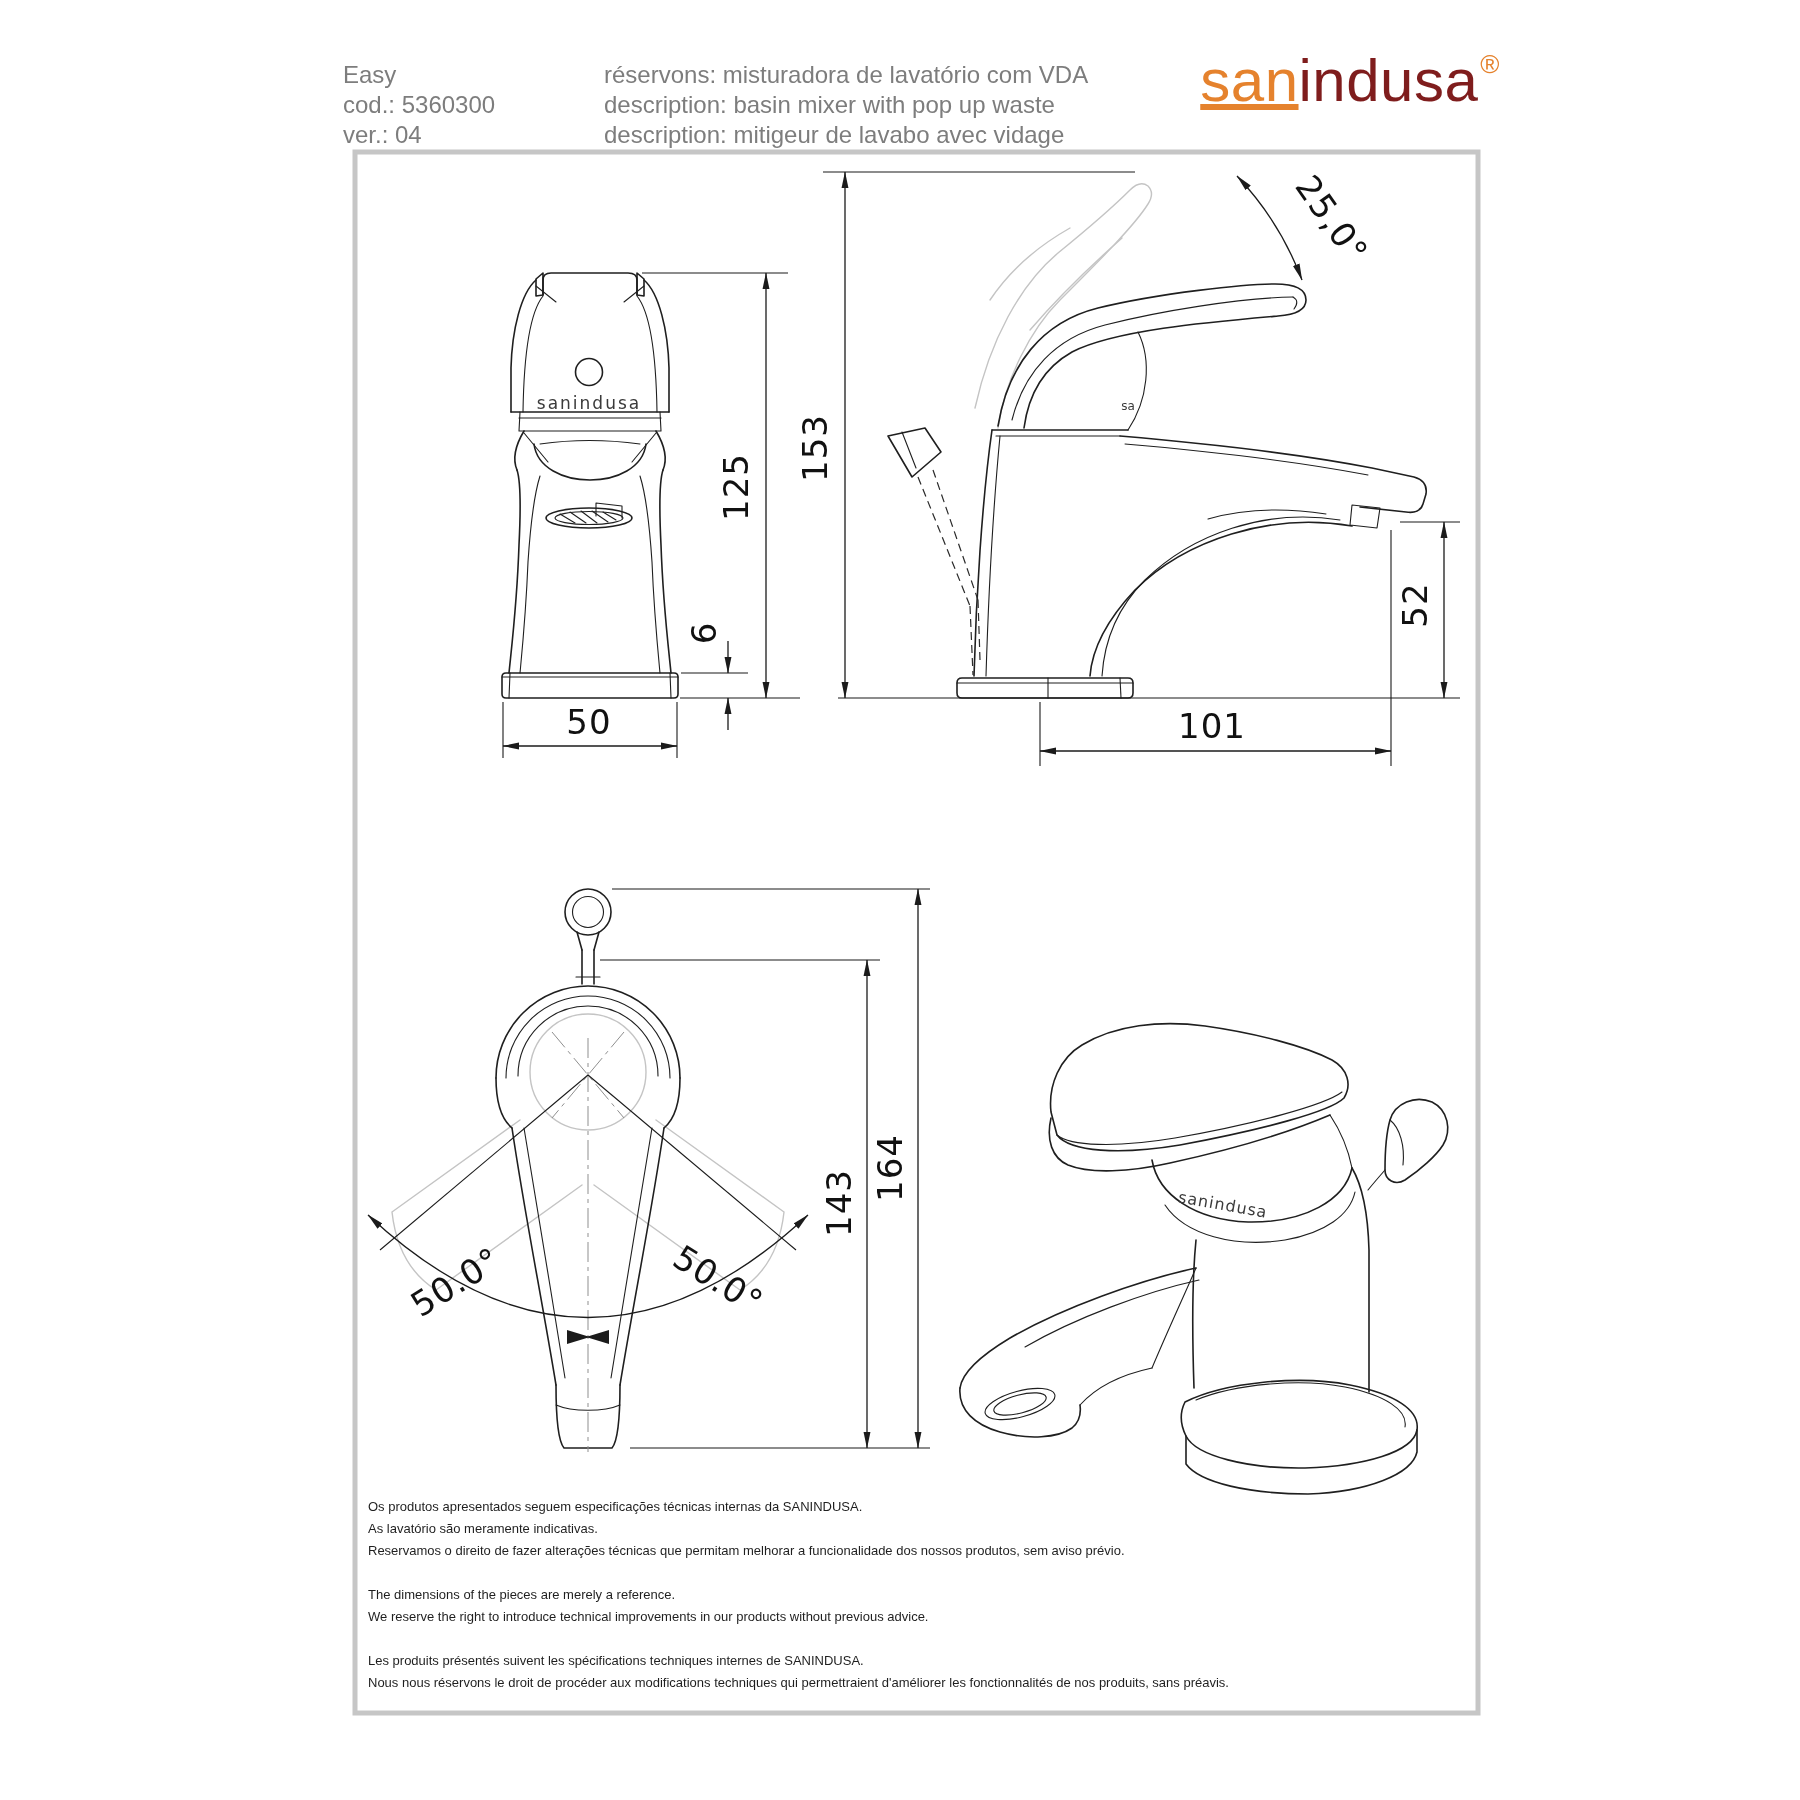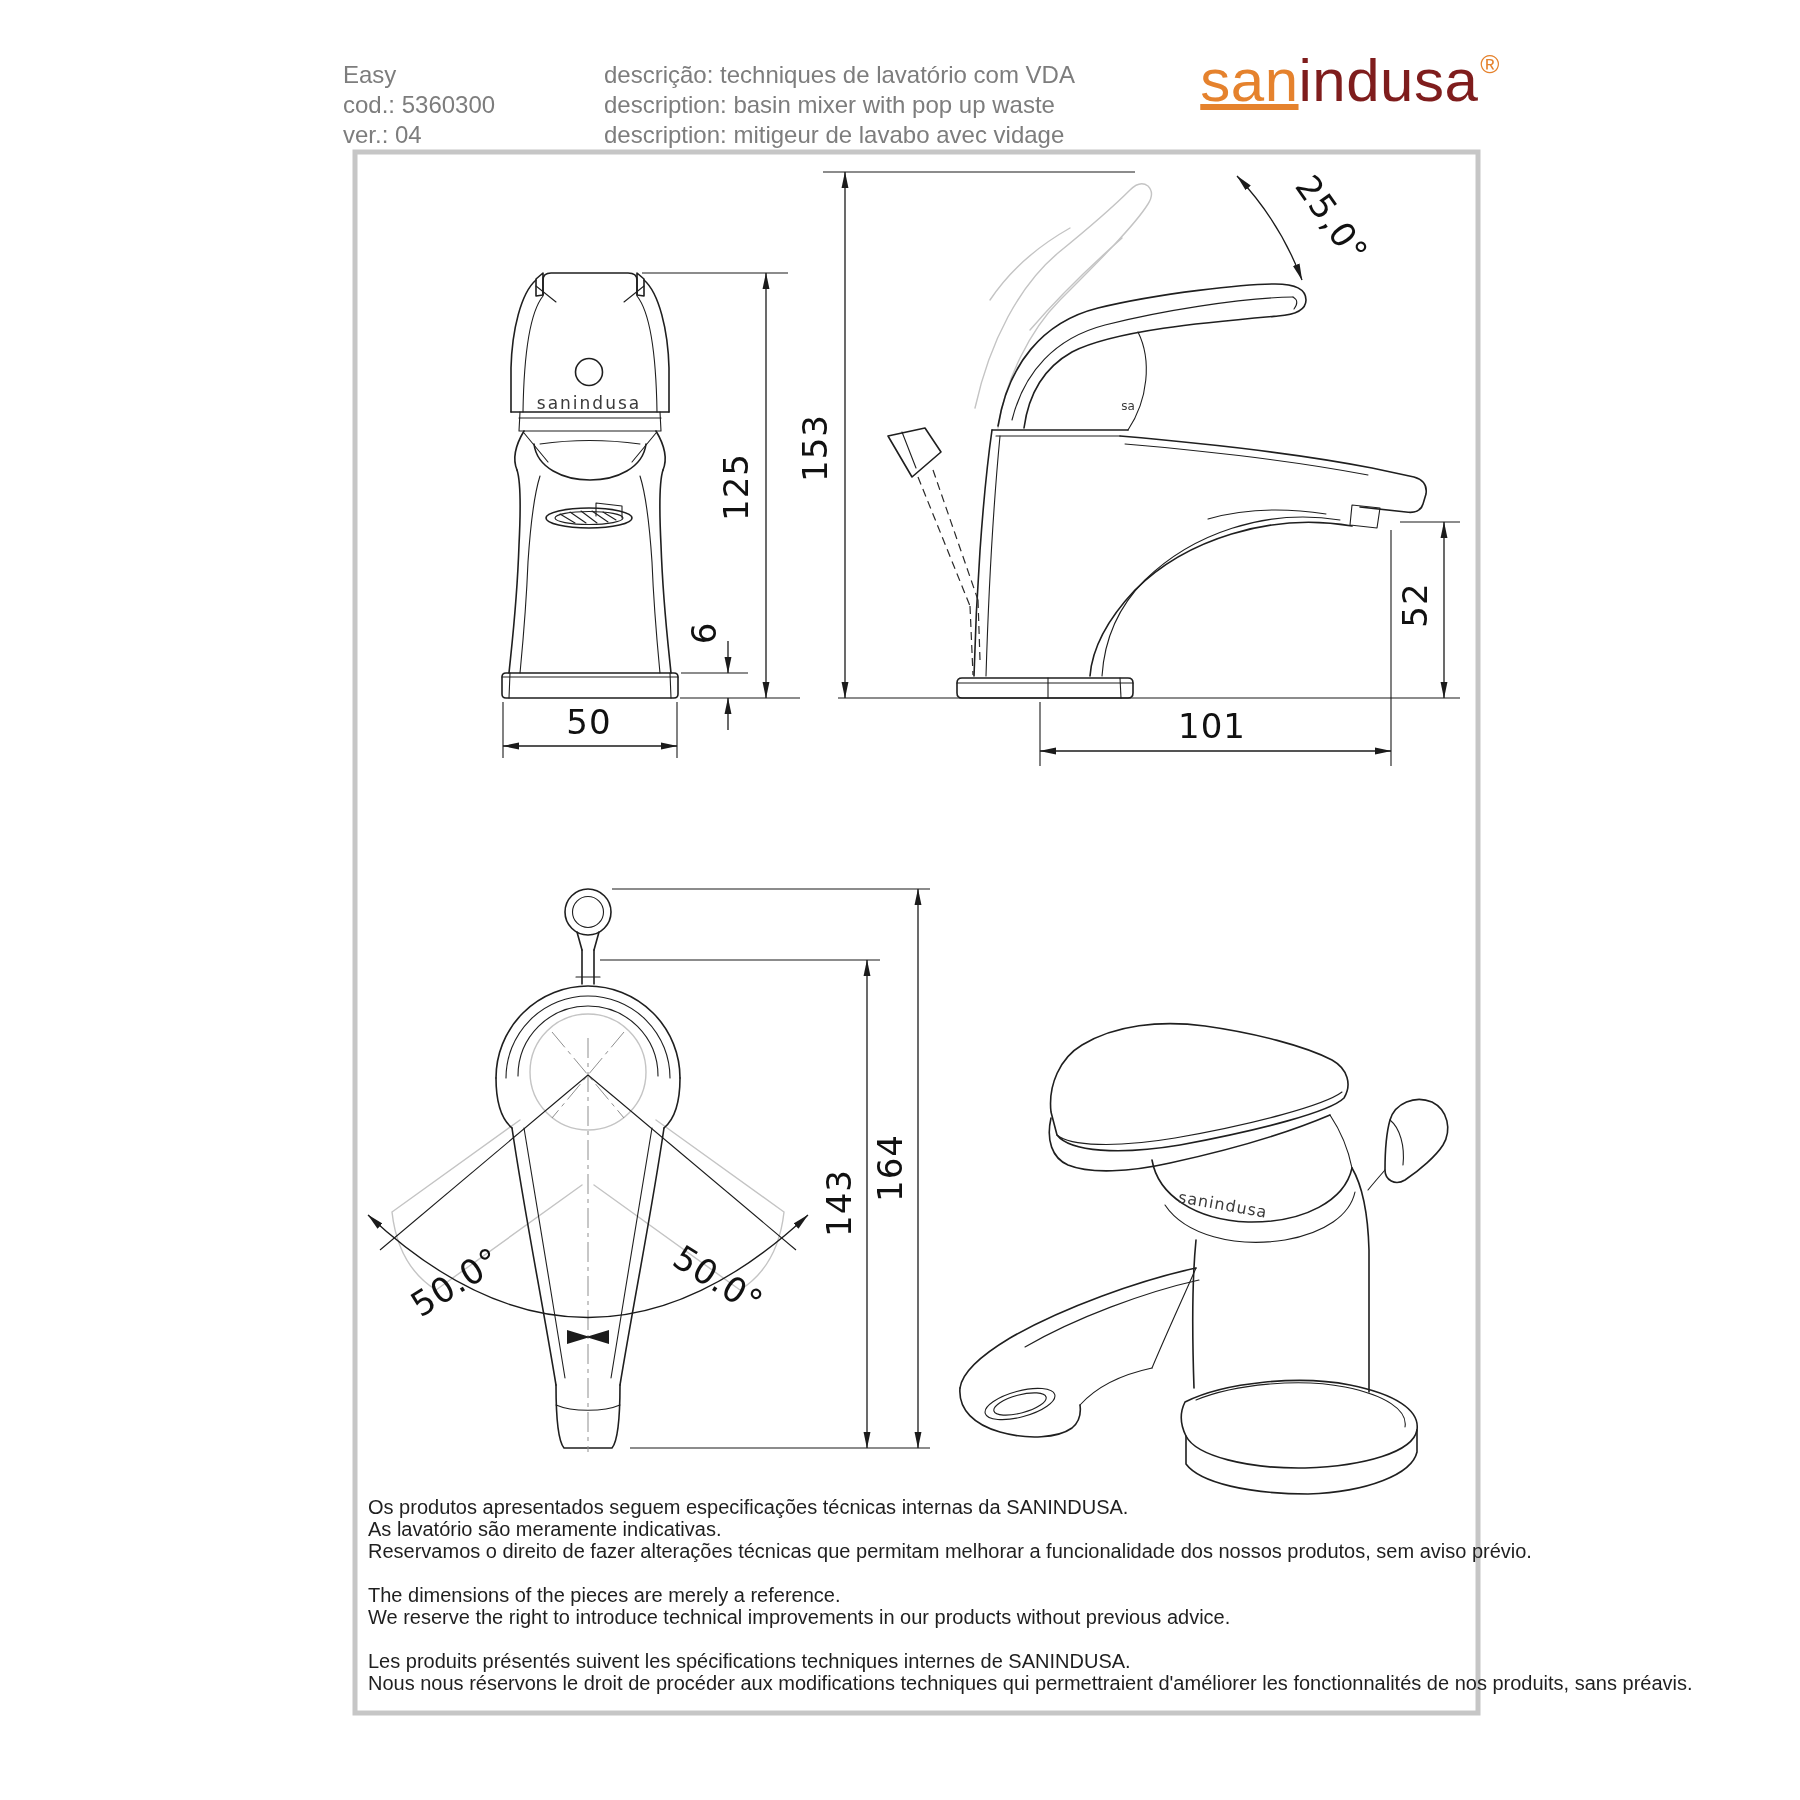--- a/index.html
+++ b/index.html
@@ -5,21 +5,21 @@
   html,body{margin:0;padding:0;background:#ffffff;}
   body{width:1800px;height:1800px;position:relative;font-family:"Liberation Sans",sans-serif;overflow:hidden;}
   .hdr{position:absolute;color:#7d7d7d;font-size:24px;line-height:30px;}
   .hdr div{white-space:nowrap;}
   #hdr-left{left:343px;top:60px;}
   #hdr-mid{left:604px;top:60px;}
   #logo{position:absolute;top:46px;right:300px;font-size:60px;letter-spacing:0.5px;white-space:nowrap;font-weight:400;}
   #logo .p1{color:#E5822D;text-decoration:underline;}
   #logo .p2{color:#7f1d1d;}
   #logo .reg{color:#E5822D;font-size:26px;vertical-align:28px;margin-left:2px;}
-  #ftr{position:absolute;left:368px;top:1496px;color:#1f1f1f;font-size:20px;line-height:22px;width:1100px;}
+  #ftr{position:absolute;left:368px;top:1496px;color:#1f1f1f;font-size:13px;line-height:22px;width:1100px;}
   #ftr .blk{margin-bottom:22px;}
   #ftr div{white-space:nowrap;}
   svg{position:absolute;left:0;top:0;}
   .ln{stroke:#1f1f1f;stroke-width:1.6;fill:none;stroke-linecap:round;stroke-linejoin:round;}
   .thin{stroke-width:1.1;}
   .ext{stroke:#1b1b1b;stroke-width:1.1;fill:none;}
   .dim{stroke:#1b1b1b;stroke-width:1.3;fill:none;marker-start:url(#ar);marker-end:url(#ar);}
   .dime{stroke:#1b1b1b;stroke-width:1.3;fill:none;marker-end:url(#ar);}
   .ghost{stroke:#c4c4c4;stroke-width:1.4;fill:none;stroke-linecap:round;}
   .cl{stroke:#8f8f8f;stroke-width:1;stroke-dasharray:20 5 4 5;fill:none;}
@@ -30,21 +30,21 @@
 </head>
 <body>
 
 <div class="hdr" id="hdr-left">
   <div>Easy</div>
   <div>cod.: 5360300</div>
   <div>ver.: 04</div>
 </div>
 
 <div class="hdr" id="hdr-mid">
-  <div>descrição: techniques de lavatório com VDA</div>
+  <div>réservons: misturadora de lavatório com VDA</div>
   <div>description: basin mixer with pop up waste</div>
   <div>description: mitigeur de lavabo avec vidage</div>
 </div>
 
 <div id="logo">
   <span class="p1">san</span><span class="p2">indusa</span><span class="reg">®</span>
 </div>
 
 <svg width="1800" height="1800" viewBox="0 0 1800 1800">
   <defs>

